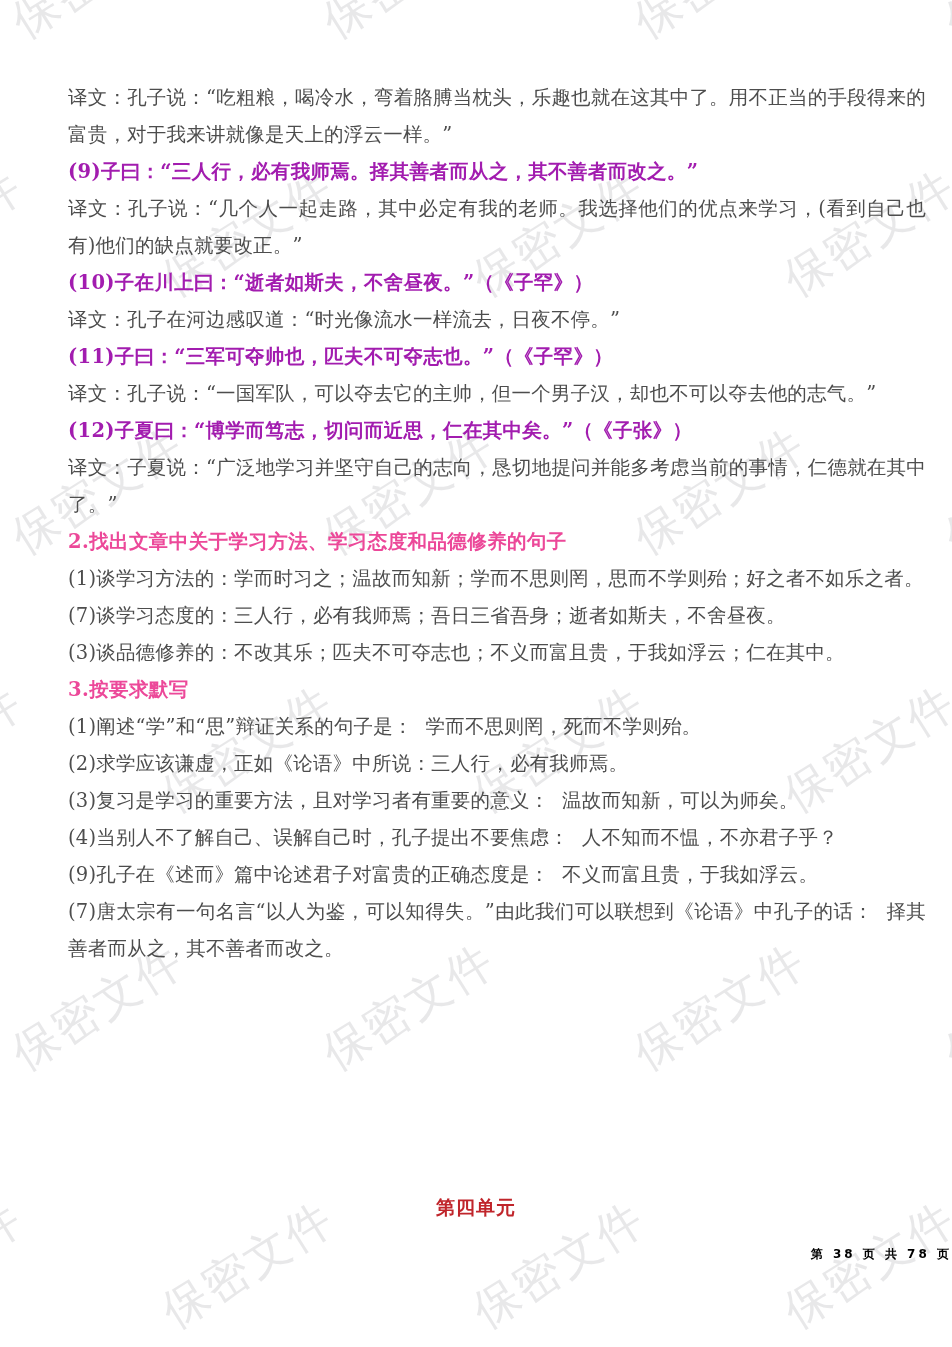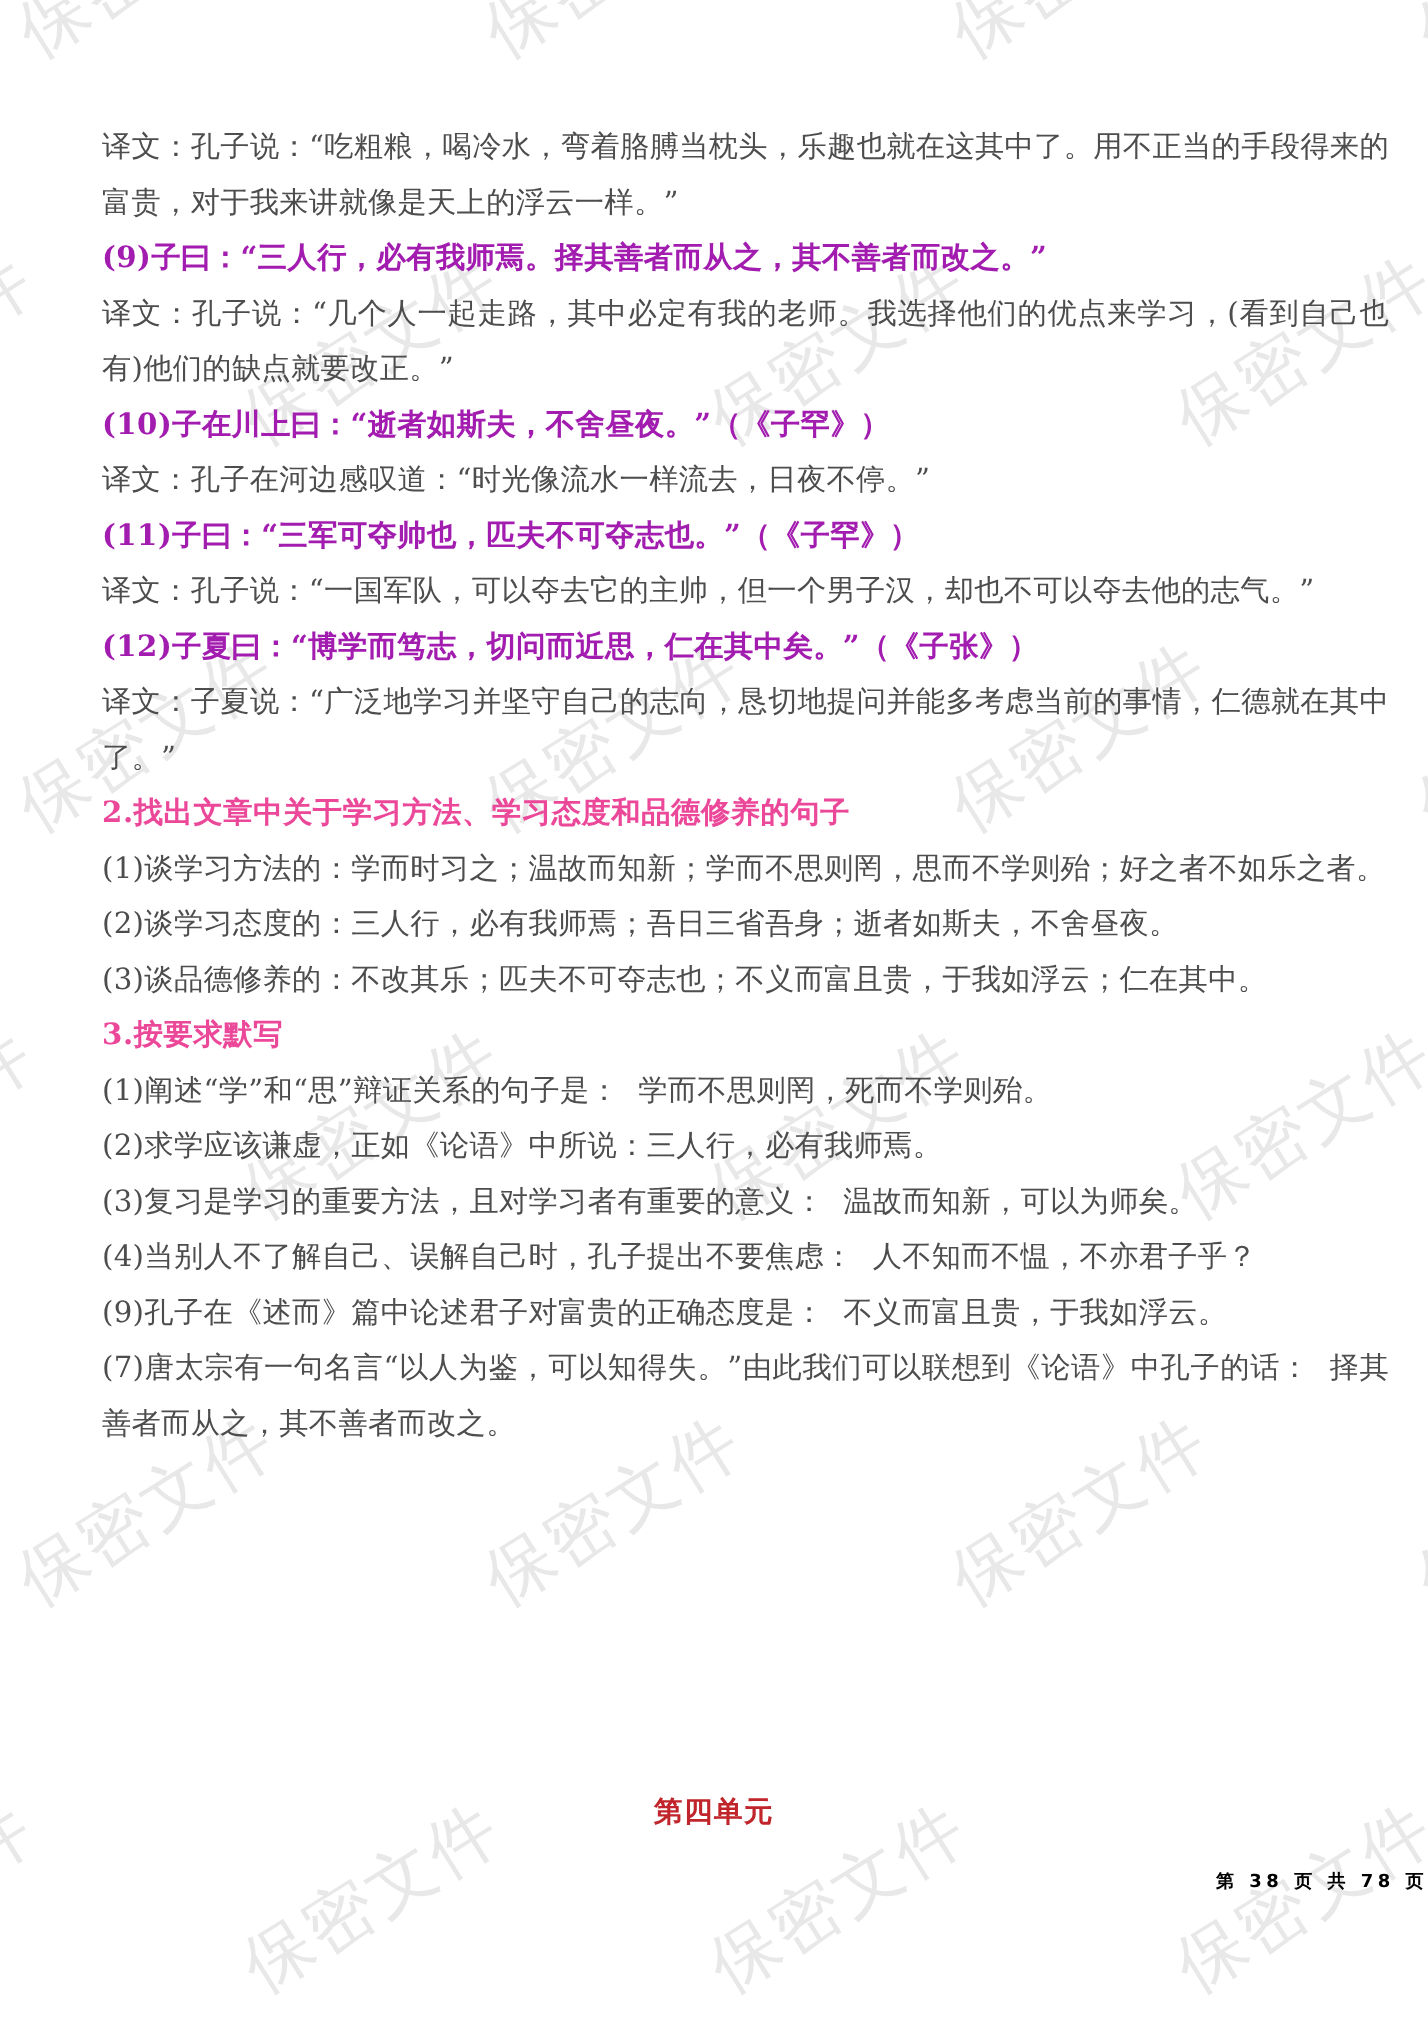--- a/index.html
+++ b/index.html
@@ -142,21 +142,21 @@
       <p class="line quote">(9)子曰：“三人行，必有我师焉。择其善者而从之，其不善者而改之。”</p>
       <p class="line translation">译文：孔子说：“几个人一起走路，其中必定有我的老师。我选择他们的优点来学习，(看到自己也有)他们的缺点就要改正。”</p>
       <p class="line quote">(10)子在川上曰：“逝者如斯夫，不舍昼夜。”（《子罕》）</p>
       <p class="line translation">译文：孔子在河边感叹道：“时光像流水一样流去，日夜不停。”</p>
       <p class="line quote">(11)子曰：“三军可夺帅也，匹夫不可夺志也。”（《子罕》）</p>
       <p class="line translation">译文：孔子说：“一国军队，可以夺去它的主帅，但一个男子汉，却也不可以夺去他的志气。”</p>
       <p class="line quote">(12)子夏曰：“博学而笃志，切问而近思，仁在其中矣。”（《子张》）</p>
       <p class="line translation">译文：子夏说：“广泛地学习并坚守自己的志向，恳切地提问并能多考虑当前的事情，仁德就在其中了。”</p>
       <p class="line heading">2.找出文章中关于学习方法、学习态度和品德修养的句子</p>
       <p class="line translation">(1)谈学习方法的：学而时习之；温故而知新；学而不思则罔，思而不学则殆；好之者不如乐之者。</p>
-      <p class="line translation">(2)谈学习态度的：三人行，必有我师焉；吾日三省吾身；逝者如斯夫，不舍昼夜。</p>
+      <p class="line translation">(7)谈学习态度的：三人行，必有我师焉；吾日三省吾身；逝者如斯夫，不舍昼夜。</p>
       <p class="line translation">(3)谈品德修养的：不改其乐；匹夫不可夺志也；不义而富且贵，于我如浮云；仁在其中。</p>
       <p class="line heading">3.按要求默写</p>
       <p class="line translation">(1)阐述“学”和“思”辩证关系的句子是：  学而不思则罔，死而不学则殆。</p>
       <p class="line translation">(2)求学应该谦虚，正如《论语》中所说：三人行，必有我师焉。</p>
       <p class="line translation">(3)复习是学习的重要方法，且对学习者有重要的意义：  温故而知新，可以为师矣。</p>
       <p class="line translation">(4)当别人不了解自己、误解自己时，孔子提出不要焦虑：  人不知而不愠，不亦君子乎？</p>
       <p class="line translation">(9)孔子在《述而》篇中论述君子对富贵的正确态度是：  不义而富且贵，于我如浮云。</p>
       <p class="line translation">(7)唐太宗有一句名言“以人为鉴，可以知得失。”由此我们可以联想到《论语》中孔子的话：  择其善者而从之，其不善者而改之。</p>
     </div>
 

